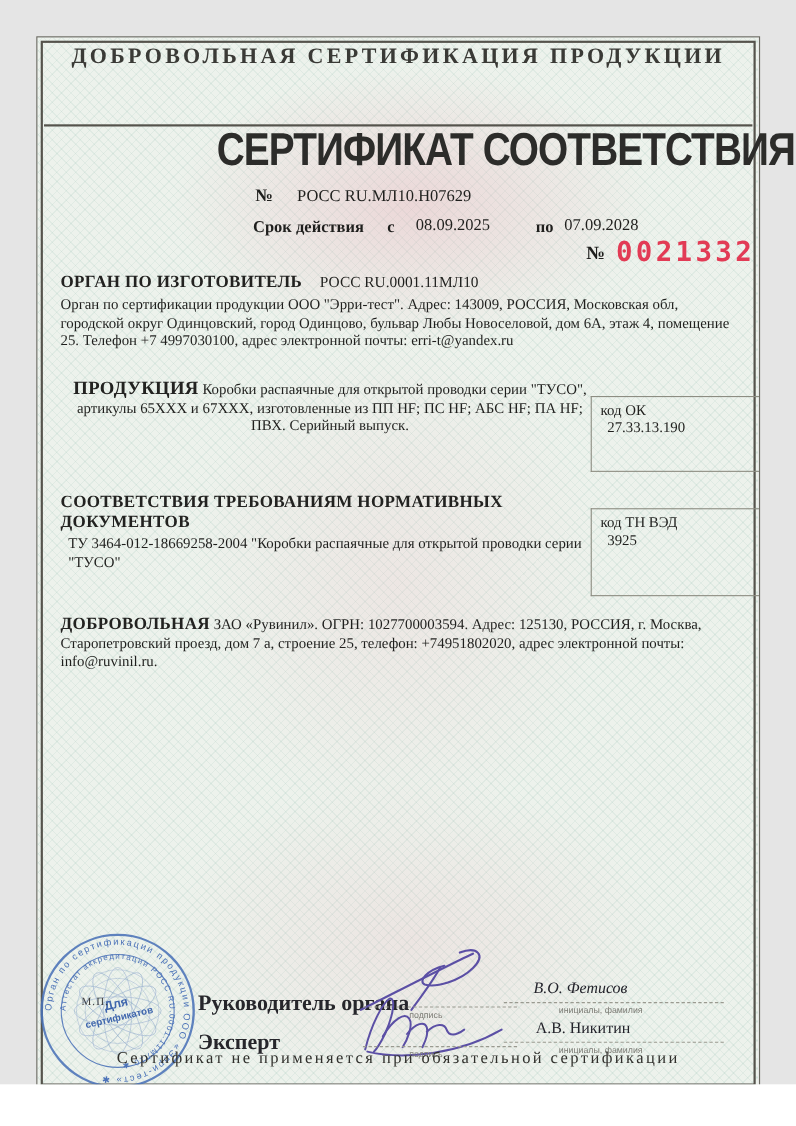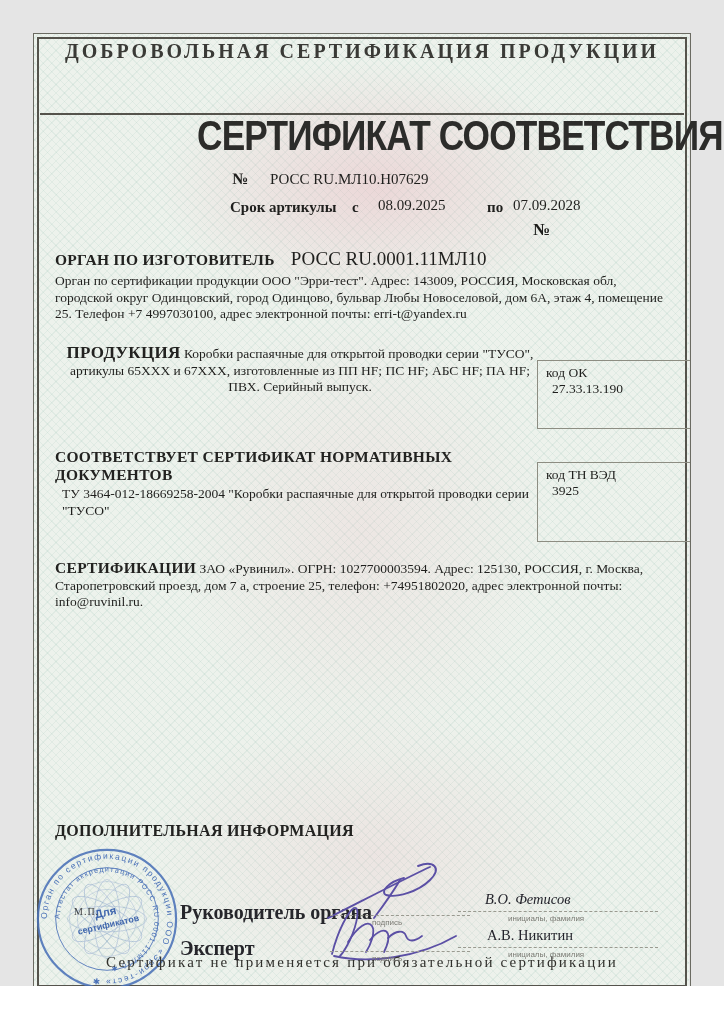--- a/index.html
+++ b/index.html
@@ -70,61 +70,61 @@
     <div class="frame-inner"></div>
   </div>
   <div class="band-sep"></div>
 
   <div class="banner-title">ДОБРОВОЛЬНАЯ СЕРТИФИКАЦИЯ ПРОДУКЦИИ</div>
   <div class="cert-title">СЕРТИФИКАТ СООТВЕТСТВИЯ</div>
 
   <span class="abs b" style="left:232px;top:170px;font-size:16px;">№</span>
   <span class="abs" style="left:270px;top:171px;font-size:15px;">РОСС RU.МЛ10.Н07629</span>
 
-  <span class="abs b" style="left:230px;top:199px;font-size:15px;">Срок артикулы</span>
+  <span class="abs b" style="left:230px;top:199px;font-size:15px;">Срок действия</span>
   <span class="abs b" style="left:352px;top:199px;font-size:15px;">с</span>
   <span class="abs" style="left:378px;top:197px;font-size:15px;">08.09.2025</span>
   <span class="abs b" style="left:487px;top:199px;font-size:15px;">по</span>
   <span class="abs" style="left:513px;top:197px;font-size:15px;">07.09.2028</span>
 
   <span class="abs b" style="left:533px;top:220px;font-size:17px;">№</span>
+  <span class="abs num-red" style="left:560px;top:214px;">0021332</span>
 
   <div class="abs" style="left:55px;top:248px;width:620px;">
     <span class="sec-head">ОРГАН ПО ИЗГОТОВИТЕЛЬ</span>
-    <span style="font-size:19px;margin-left:12px;">РОСС RU.0001.11МЛ10</span>
+    <span style="font-size:14px;margin-left:12px;">РОСС RU.0001.11МЛ10</span>
     <div class="body-text" style="margin-top:3px;width:614px;">Орган по сертификации продукции ООО "Эрри-тест". Адрес: 143009, РОССИЯ, Московская обл, городской округ Одинцовский, город Одинцово, бульвар Любы Новоселовой, дом 6А, этаж 4, помещение 25. Телефон +7 4997030100, адрес электронной почты: erri-t@yandex.ru</div>
   </div>
 
   <div class="abs body-text" style="left:55px;top:345px;width:490px;text-align:center;">
     <span class="sec-head" style="font-size:17px;">ПРОДУКЦИЯ</span>
     <span>Коробки распаячные для открытой проводки серии "ТУСО", артикулы 65ХХХ и 67ХХХ, изготовленные из ПП HF; ПС HF; АБС HF; ПА HF; ПВХ. Серийный выпуск.</span>
   </div>
   <div class="code-box" style="left:537px;top:360px;width:152px;height:67px;">
     <span class="cb-label">код ОК</span>
     <span class="cb-value">27.33.13.190</span>
   </div>
 
   <div class="abs" style="left:55px;top:448px;width:490px;">
-    <div class="sec-head">СООТВЕТСТВУЕТ СЕРТИФИКАТ НОРМАТИВНЫХ ДОКУМЕНТОВ</div>
+    <div class="sec-head">СООТВЕТСТВИЯ ТРЕБОВАНИЯМ НОРМАТИВНЫХ ДОКУМЕНТОВ</div>
     <div class="body-text" style="margin-top:2px;margin-left:7px;width:470px;">ТУ 3464-012-18669258-2004 "Коробки распаячные для открытой проводки серии "ТУСО"</div>
   </div>
   <div class="code-box" style="left:537px;top:462px;width:152px;height:78px;">
     <span class="cb-label">код ТН ВЭД</span>
     <span class="cb-value">3925</span>
   </div>
 
   <div class="abs body-text" style="left:55px;top:560px;width:632px;">
-    <span class="sec-head">СЕРТИФИКАЦИИ</span>
+    <span class="sec-head">ДОБРОВОЛЬНАЯ</span>
     <span>ЗАО «Рувинил». ОГРН: 1027700003594. Адрес: 125130, РОССИЯ, г. Москва, Старопетровский проезд, дом 7 а, строение 25, телефон: +74951802020, адрес электронной почты: info@ruvinil.ru.</span>
   </div>
 
 
 
   <div class="abs" style="left:55px;top:822px;width:638px;">
-    <div class="sec-head" style="font-size:16px;">ДОПОЛНИТЕЛЬНАЯ ИНФОРМАЦИЯ</div>
   </div>
 
   <svg class="abs" style="left:32px;top:845px;" width="150" height="148" viewBox="0 0 150 150">
     <defs>
       <path id="ringOuter" d="M 14,75 A 61,61 0 1 1 136,75 A 61,61 0 1 1 14,75"></path>
       <path id="ringInner" d="M 27,75 A 48,48 0 1 1 123,75 A 48,48 0 1 1 27,75"></path>
     </defs>
     <g stroke="#4b72b8" fill="none" opacity="0.88">
       <circle cx="75" cy="75" r="70" stroke-width="2.2"></circle>
       <circle cx="75" cy="75" r="52" stroke-width="1"></circle>

